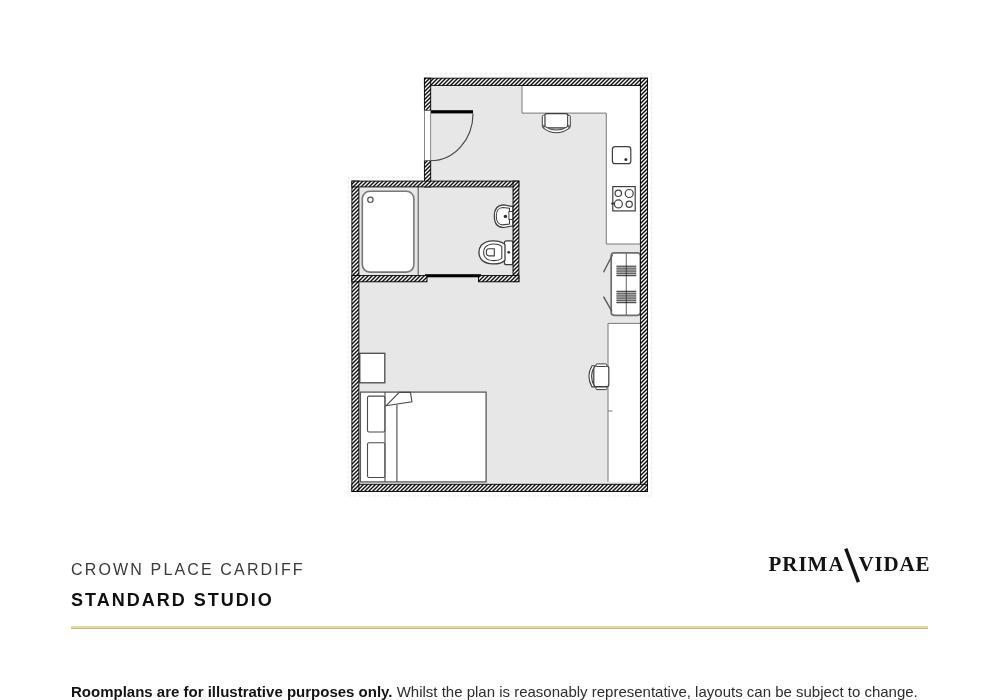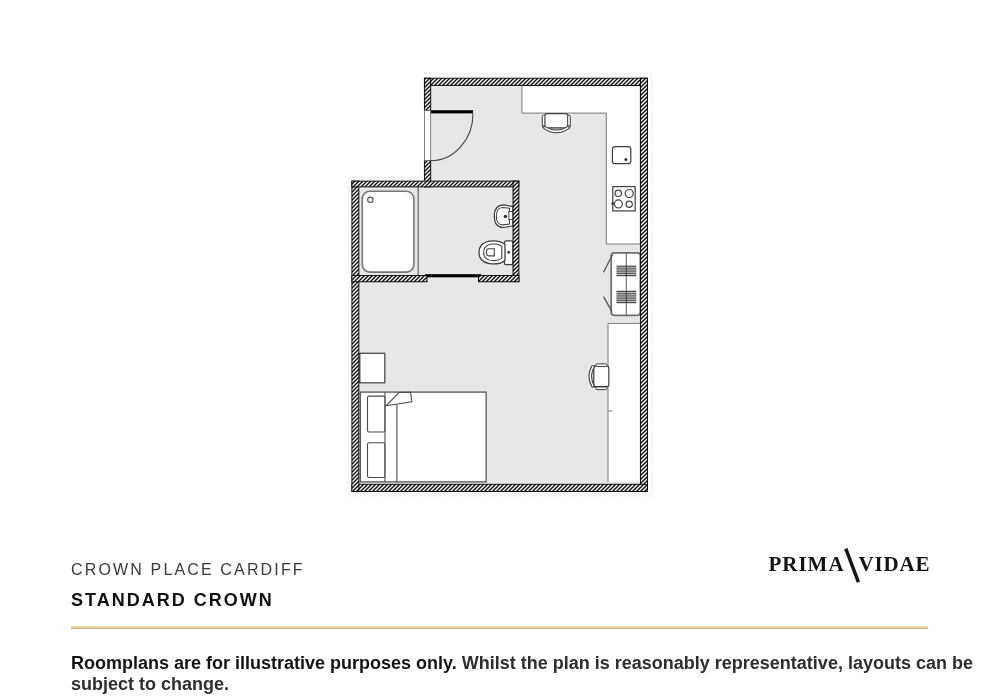--- a/index.html
+++ b/index.html
@@ -167,25 +167,25 @@
     <rect x="351.9" y="275.6" width="75.1" height="6.2" fill="url(#hatch)" stroke="#000000" stroke-width="0.9"></rect>
   </g>
 
   <g>
     <rect x="478.5" y="275.6" width="40.4" height="6.2" fill="url(#hatch)" stroke="#000000" stroke-width="0.9"></rect>
   </g>
 </svg>
 
 <div class="abs" style="left:71px;top:561px;font-size:16px;font-weight:400;letter-spacing:2.15px;color:#3a3a3a;">CROWN PLACE CARDIFF</div>
 
-<div class="abs" style="left:71px;top:590.1px;font-size:18px;font-weight:700;letter-spacing:2.0px;color:#101010;">STANDARD CROWN</div>
+<div class="abs" style="left:71px;top:590.1px;font-size:18px;font-weight:700;letter-spacing:2.0px;color:#101010;">STANDARD STUDIO</div>
 
 <div class="abs" style="left:768px;top:547px;width:180px;height:37px;">
   <svg width="180" height="37" viewBox="0 0 180 37">
     <text x="0.4" y="23.7" font-family="Liberation Serif, serif" font-size="21" font-weight="700" letter-spacing="1.0" fill="#131313">PRIMA</text>
     <line x1="77.8" y1="1.6" x2="90.4" y2="35.2" stroke="#131313" stroke-width="3.4"></line>
     <text x="90.6" y="23.7" font-family="Liberation Serif, serif" font-size="21" font-weight="700" letter-spacing="0.8" fill="#131313">VIDAE</text>
   </svg>
 </div>
 
 <div class="abs" style="left:70.5px;top:625.8px;width:857.5px;height:2px;background:#ead9a4;border-bottom:1px solid #ccb77c;"></div>
 
-<div class="abs" style="left:71px;top:653px;font-size:18px;color:#2e2e2e;font-weight:bold;"><b style="color:#141414;">Roomplans are for illustrative purposes only.</b> Whilst the plan is reasonably representative, layouts can be subject to change.</div>
+<div class="abs" style="left:71px;top:683px;font-size:15px;color:#2e2e2e;"><b style="color:#141414;">Roomplans are for illustrative purposes only.</b> Whilst the plan is reasonably representative, layouts can be subject to change.</div>
 
 </body></html>

